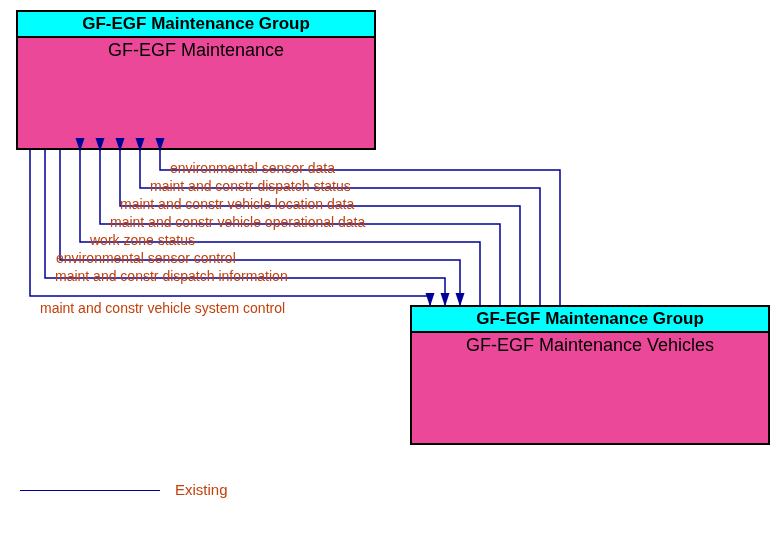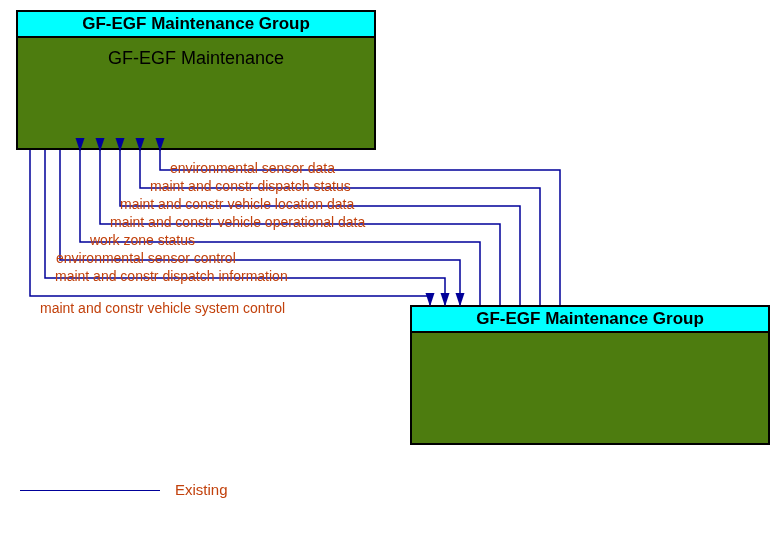--- a/index.html
+++ b/index.html
@@ -8,35 +8,35 @@
     width: 783px;
     height: 543px;
     background: #ffffff;
     font-family: Arial, sans-serif;
     position: relative;
     overflow: hidden;
   }
   .box {
     position: absolute;
     border: 2px solid #000;
-    background: #4d7c0f;
+    background: #ec4899;
     box-sizing: border-box;
   }
   .box-header {
     background: #00ffff;
     text-align: center;
     font-weight: bold;
     font-size: 17px;
     padding: 2px 0;
     border-bottom: 2px solid #000;
   }
   .box-sub {
     text-align: center;
     font-size: 18px;
-    padding: 10px 0;
+    padding: 2px 0;
   }
   .flow-label {
     position: absolute;
     font-size: 14px;
     color: #c2410c;
     white-space: nowrap;
   }
   .legend-line {
     position: absolute;
     height: 0;
@@ -57,20 +57,21 @@
 </head>
 <body>
 
 <div class="box" style="left:16px; top:10px; width:360px; height:140px;">
   <div class="box-header">GF-EGF Maintenance Group</div>
   <div class="box-sub">GF-EGF Maintenance</div>
 </div>
 
 <div class="box" style="left:410px; top:305px; width:360px; height:140px;">
   <div class="box-header">GF-EGF Maintenance Group</div>
+  <div class="box-sub">GF-EGF Maintenance Vehicles</div>
 </div>
 
 <svg width="783" height="543">
   <defs>
     <marker id="arrow" markerWidth="10" markerHeight="10" refX="8" refY="3" orient="auto" markerUnits="strokeWidth">
       <path d="M0,0 L0,6 L9,3 z" fill="#000099"></path>
     </marker>
   </defs>
   <g stroke="#000099" stroke-width="1.5" fill="none">
 

